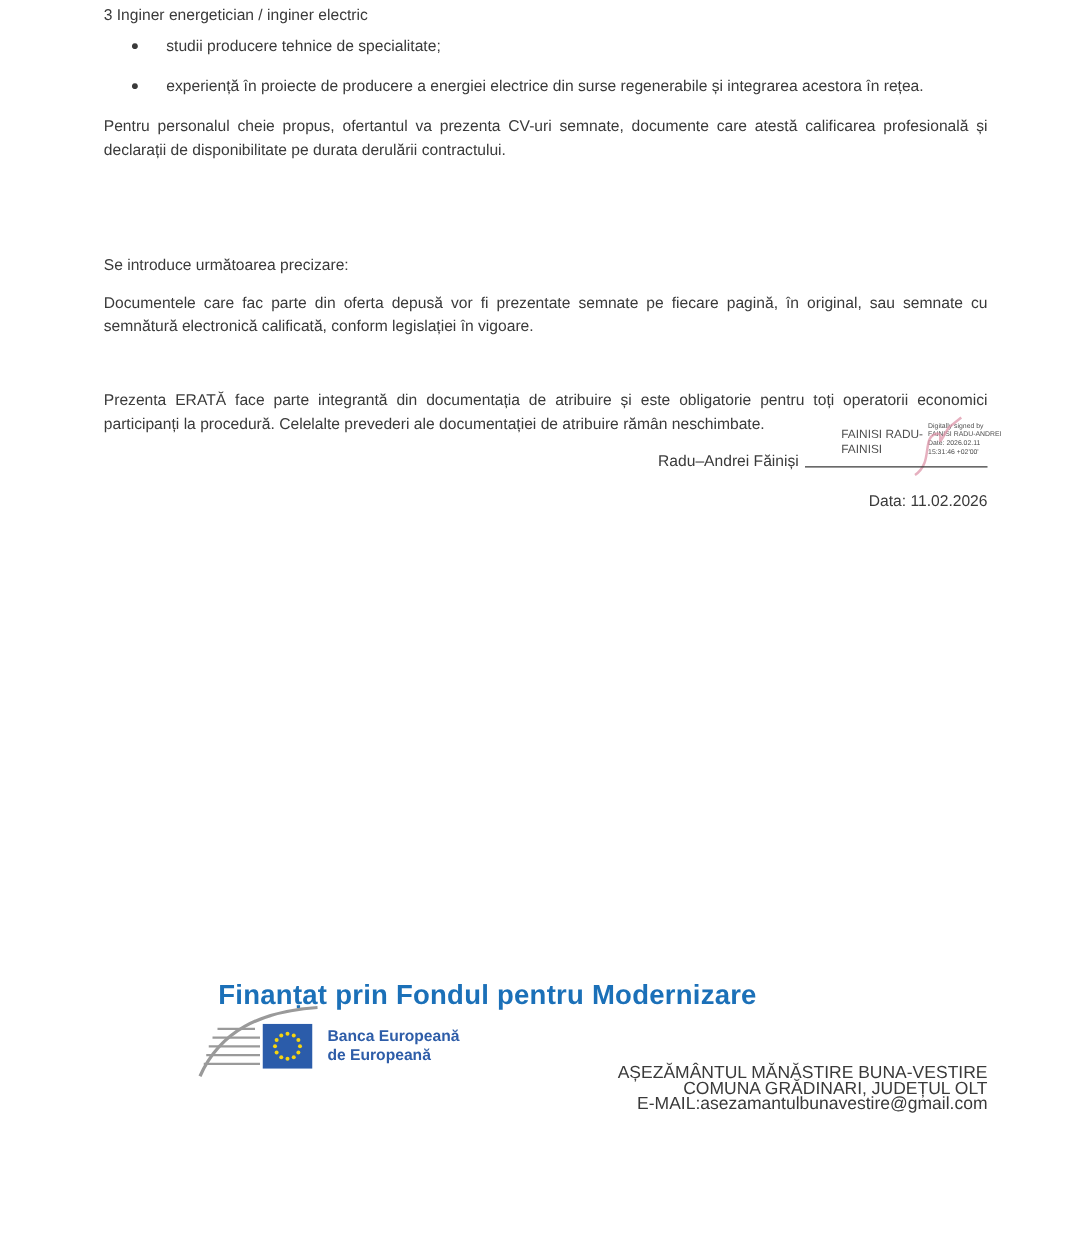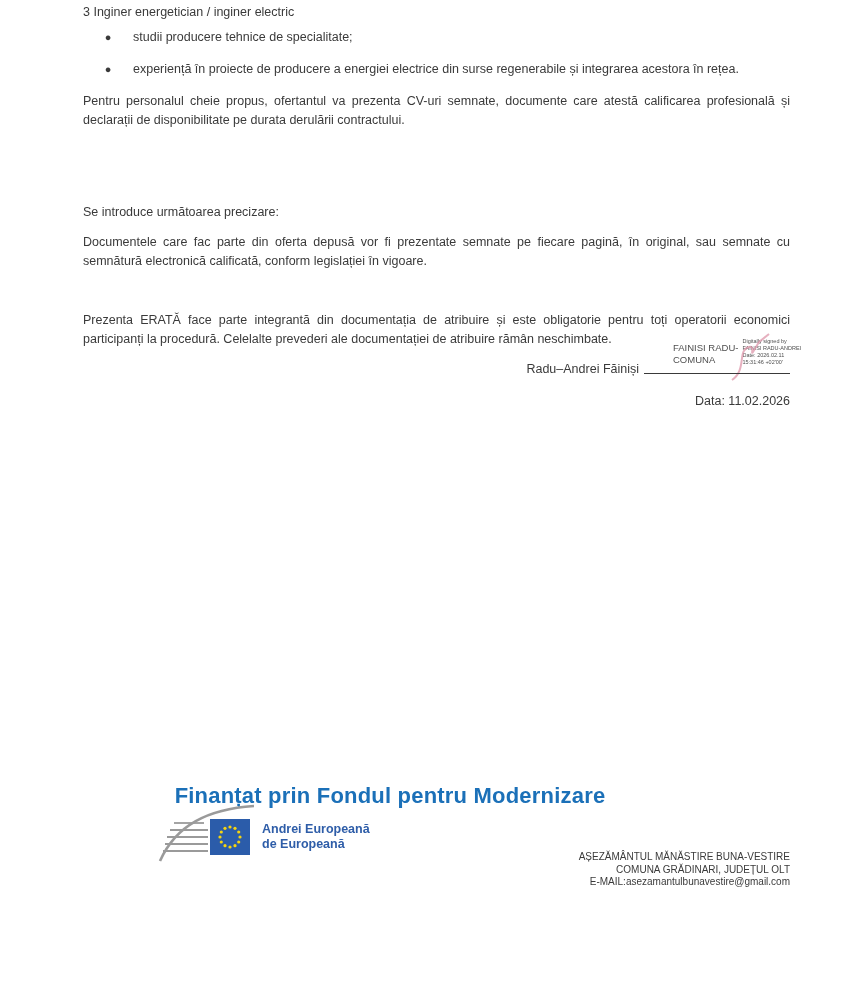--- a/index.html
+++ b/index.html
@@ -48,21 +48,21 @@
 
   
   .funding{top:786px;left:0;width:780px;text-align:center;
     color:var(--funding-blue);font-size:22px;font-weight:bold;letter-spacing:.2px;}
   .eib-logo{top:803px;left:158px;width:212px;height:62px;}
   .eib-arch{position:absolute;left:0;top:0;}
   .eib-flag{position:absolute;left:52px;top:16px;}
   .eib-name{position:absolute;left:104px;top:19px;color:var(--eib-blue);
     font-weight:bold;font-size:12.5px;line-height:15px;white-space:nowrap;}
   .address{top:851px;left:400px;width:390px;text-align:right;
-    font-size:10px;line-height:12.5px;}
+    font-size:14px;line-height:12.5px;}
   .address div{white-space:nowrap;}
 </style>
 </head>
 <body>
 
 <div class="page">
 
   <div class="abs col intro">3 Inginer energetician / inginer electric</div>
 
   <div class="abs col bullet-list">
@@ -81,21 +81,21 @@
 
   <div class="abs col se-introduce">Se introduce următoarea precizare:</div>
 
   <div class="abs col just para-erata">Prezenta ERATĂ face parte integrantă din documentația de atribuire și este obligatorie pentru toți operatorii economici participanți la procedură. Celelalte prevederi ale documentației de atribuire rămân neschimbate.</div>
 
   <div class="abs col just para-documents">Documentele care fac parte din oferta depusă vor fi prezentate semnate pe fiecare pagină, în original, sau semnate cu semnătură electronică calificată, conform legislației în vigoare.</div>
 
   <div class="abs stamp">
     <div class="stamp-name">
       <div>FAINISI RADU-</div>
-      <div>COMUNA</div>
+      <div>FAINISI</div>
     </div>
     <div class="stamp-details">
       <div>Digitally signed by</div>
       <div>FAINISI RADU-ANDREI</div>
       <div>Date: 2026.02.11</div>
       <div>15:31:46 +02'00'</div>
     </div>
     <svg class="stamp-squiggle" width="52" height="52" viewBox="0 0 52 52">
       <path d="M7,48 C22,38 12,18 24,15 C32,13 21,32 34,10 L44,2" fill="none" stroke="var(--signature-pink)" stroke-width="2" opacity="0.75"></path>
     </svg>
@@ -129,21 +129,21 @@
           <circle cx="25" cy="26.7" r="1.6"></circle>
         <circle cx="20" cy="28" r="1.6"></circle>
           <circle cx="15" cy="26.7" r="1.6"></circle>
         <circle cx="11.3" cy="23" r="1.6"></circle>
           <circle cx="10" cy="18" r="1.6"></circle>
         <circle cx="11.3" cy="13" r="1.6"></circle>
           <circle cx="15" cy="9.3" r="1.6"></circle>
       </g>
     </svg>
     <div class="eib-name">
-      <div>Andrei Europeană</div>
+      <div>Banca Europeană</div>
       <div>de Europeană</div>
     </div>
   </div>
 
   <div class="abs address">
     <div>AȘEZĂMÂNTUL MĂNĂSTIRE BUNA-VESTIRE</div>
     <div>COMUNA GRĂDINARI, JUDEȚUL OLT</div>
     <div>E-MAIL:asezamantulbunavestire@gmail.com</div>
   </div>
 

